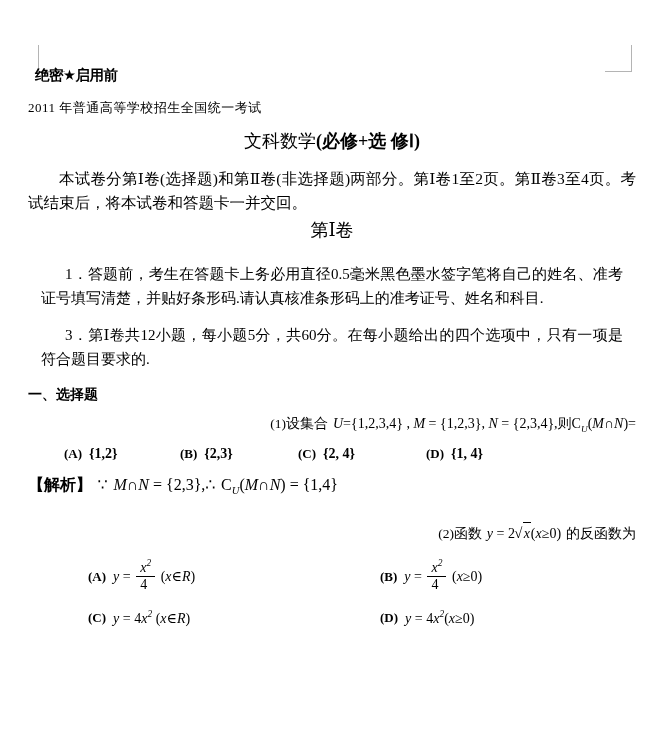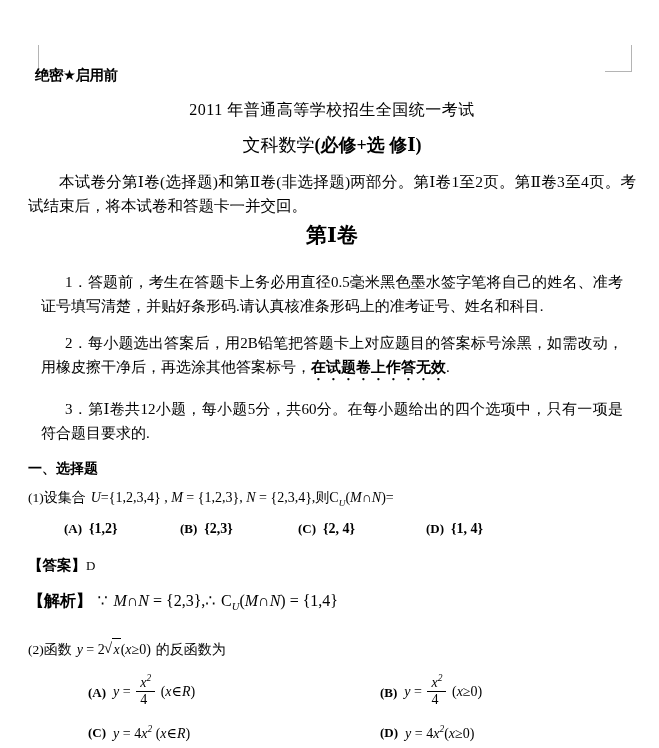--- a/index.html
+++ b/index.html
@@ -54,54 +54,55 @@
   .secret-line {
     font-family: "Liberation Sans", "DejaVu Sans", sans-serif;
     font-weight: bold;
     font-size: 14.5px;
     letter-spacing: -0.5px;
     line-height: 1.1;
     margin: 0 0 16px 7px;
   }
 
   .doc-title {
-    text-align: center;
-    font-size: 16px;
+    text-align: left;
+    font-size: 13px;
     line-height: 1.25;
     margin: 0 0 14px 0;
     letter-spacing: 0.5px;
   }
   .doc-subtitle {
     text-align: center;
     font-size: 18px;
     line-height: 1.25;
     margin: 0 0 14px 0;
   }
   .doc-subtitle .bold-part {
     font-weight: bold;
+    font-family: Liberation Serif, serif;
   }
 
   .para {
     font-size: 15.5px;
     line-height: 1.55;
     margin: 0 0 2px 0;
     text-align: justify;
     text-justify: inter-ideograph;
   }
   .para-bold {
     font-weight: normal;
   }
   .indent2 {
     text-indent: 2em;
   }
 
   .section-center {
     text-align: center;
-    font-weight: bold;
-    font-size: 21px;
+    font-weight: normal;
+    font-size: 18px;
     line-height: 1.5;
     margin: 1px 0 18px 0;
   }
 
   .notice-head {
     font-weight: bold;
     font-size: 15.5px;
     line-height: 1.5;
     margin: 0 0 0 14px;
   }
@@ -128,20 +129,21 @@
     font-size: 14px;
     line-height: 1.5;
     margin: 3px 0 2px 0;
   }
 
   
   .q-stem {
     font-size: 14px;
     line-height: 1.6;
     margin: 8px 0 0 0;
+    text-align: right;
   }
   .q-num {
     font-size: 13.5px;
   }
   .cn {
     font-size: 14px;
   }
   .opts {
     display: flex;
     margin: 10px 0 0 36px;
@@ -279,21 +281,20 @@
 
     <div class="doc-subtitle"><span>文科数学</span><span class="bold-part">(必修+选 修Ⅰ)</span></div>
 
     <div class="para para-bold indent2">本试卷分第Ⅰ卷(选择题)和第Ⅱ卷(非选择题)两部分。第Ⅰ卷1至2页。第Ⅱ卷3至4页。考试结束后，将本试卷和答题卡一并交回。</div>
 
     <div class="section-center">第Ⅰ卷</div>
 
 
     <div class="note-item" id="note1">1．答题前，考生在答题卡上务必用直径0.5毫米黑色墨水签字笔将自己的姓名、准考证号填写清楚，并贴好条形码.请认真核准条形码上的准考证号、姓名和科目.</div>
 
-    <div class="note-item"><span>2．每小题选出答案后，用2B铅笔把答题卡上对应题目的答案标号涂黑，如需改动，用橡皮擦干净后，再选涂其他答案标号，</span><span class="emph-dot">在试题卷上作答无效</span><span>.</span></div>
 
     <div class="note-item" id="note3">3．第Ⅰ卷共12小题，每小题5分，共60分。在每小题给出的四个选项中，只有一项是符合题目要求的.</div>
 
     <div class="choice-head">一、选择题</div>
 
     <div class="q-stem">
       <span class="q-num">(1)</span><span class="cn">设集合</span><span class="gap"></span><span class="math"><span class="mi">U</span><span class="mo">=</span>{1,2,3,4}<span class="mo">&nbsp;,&nbsp;</span><span class="mi">M</span> <span class="mo">=</span> {1,2,3}<span class="mo">,&nbsp;</span><span class="mi">N</span> <span class="mo">=</span> {2,3,4}<span class="mo">,</span></span><span class="cn">则</span><span class="math">C<sub class="sb">U</sub>(<span class="mi">M</span>∩<span class="mi">N</span>)=</span>
     </div>
 
     <div class="opts">
@@ -308,23 +309,20 @@
       <div class="opt" style="width:128px;">
         <span class="opt-lbl">(C)</span>
         <span class="opt-body math">{2, 4}</span>
       </div>
       <div class="opt">
         <span class="opt-lbl">(D)</span>
         <span class="opt-body math">{1, 4}</span>
       </div>
     </div>
 
-    <div class="ans-line" style="margin-top:16px;">
-      <span class="brk">【答案】</span><span class="ans-letter">D</span>
-    </div>
 
 
     <div class="ana-line">
       <span class="brk">【解析】</span><span class="gap"></span><span class="math">∵<span class="gap"></span><span class="mi">M</span>∩<span class="mi">N</span> <span class="mo">=</span> {2,3}<span class="mo">,</span>∴<span class="gap"></span>C<sub class="sb">U</sub>(<span class="mi">M</span>∩<span class="mi">N</span>) <span class="mo">=</span> {1,4}</span>
     </div>
 
     <div class="q-stem" style="margin-top:22px;">
       <span class="q-num">(2)</span><span class="cn">函数</span><span class="gap"></span><span class="math"><span class="mi">y</span> <span class="mo">=</span> 2<span class="sqrt"><span class="rad mi">x</span></span>(<span class="mi">x</span>≥0)</span><span class="gap"></span><span class="cn">的反函数为</span>
     </div>
 

